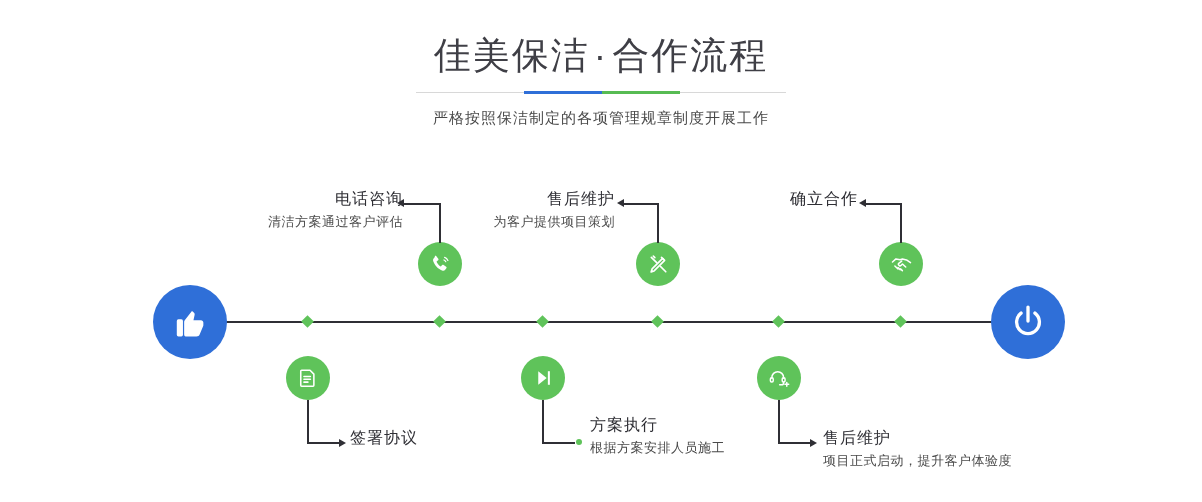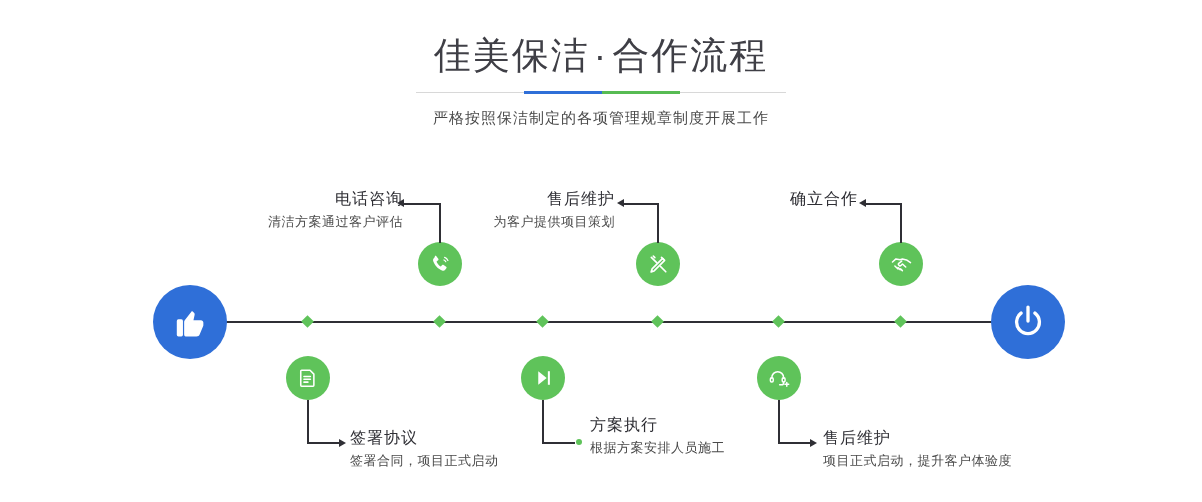--- a/index.html
+++ b/index.html
@@ -229,21 +229,20 @@
           <path d="M7.6 16.5h4.3"></path>
       </svg>
     </span>
   </div>
   <div class="diamond" style="left:303px; top:317px;"></div>
   <div class="conn v" style="left:307px; top:400px; height:43px;"></div>
   <div class="conn h" style="left:307px; top:442px; width:32px;"></div>
   <div class="arrow-right" style="left:339px; top:439px;"></div>
   <div class="label below" style="left:350px; top:427px;">
     <div class="lab-title">签署协议</div>
-    <div class="lab-desc">签署合同，项目正式启动</div>
   </div>
 
   <div class="node" style="left:636px; top:242px;">
     <span>
       <svg width="23" height="23" viewBox="0 0 24 24" fill="none" stroke="#ffffff" stroke-width="1.7" stroke-linecap="round" stroke-linejoin="round">
         <path d="M4.3 19.7l3.1-1 11-11-2.1-2.1-11 11-1 3.1z"></path>
         <path d="M15.1 4.5l2.1 2.1"></path>
         <path d="M4.5 4.5l5.6 5.6"></path>
         <path d="M6.6 3.2l1.6 1.6"></path>
         <path d="M19.6 19.6l-5.6-5.6"></path>

